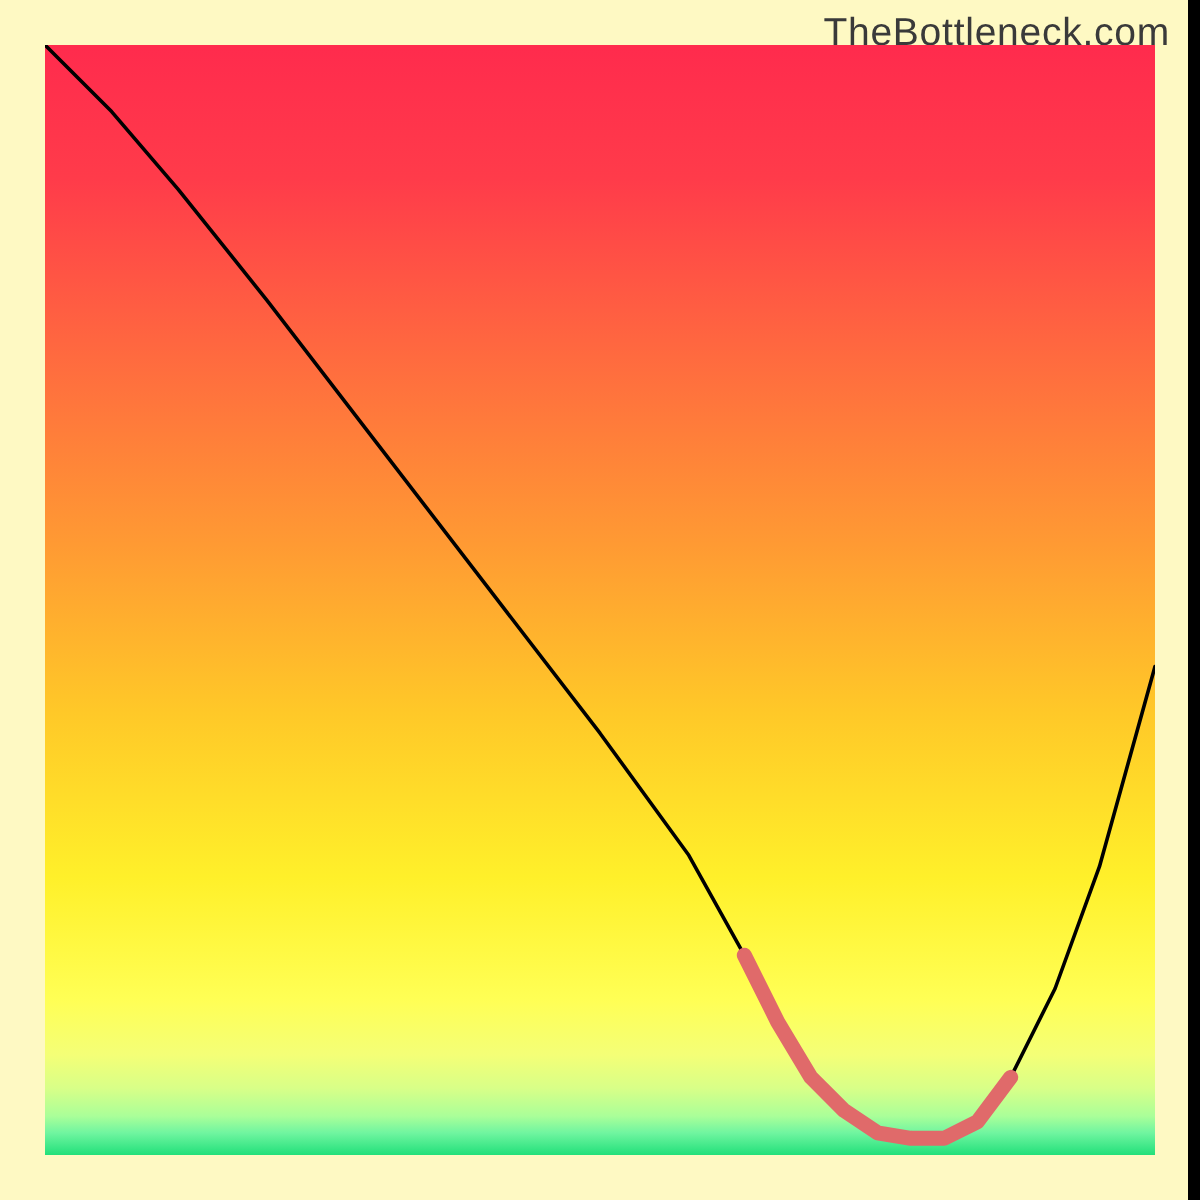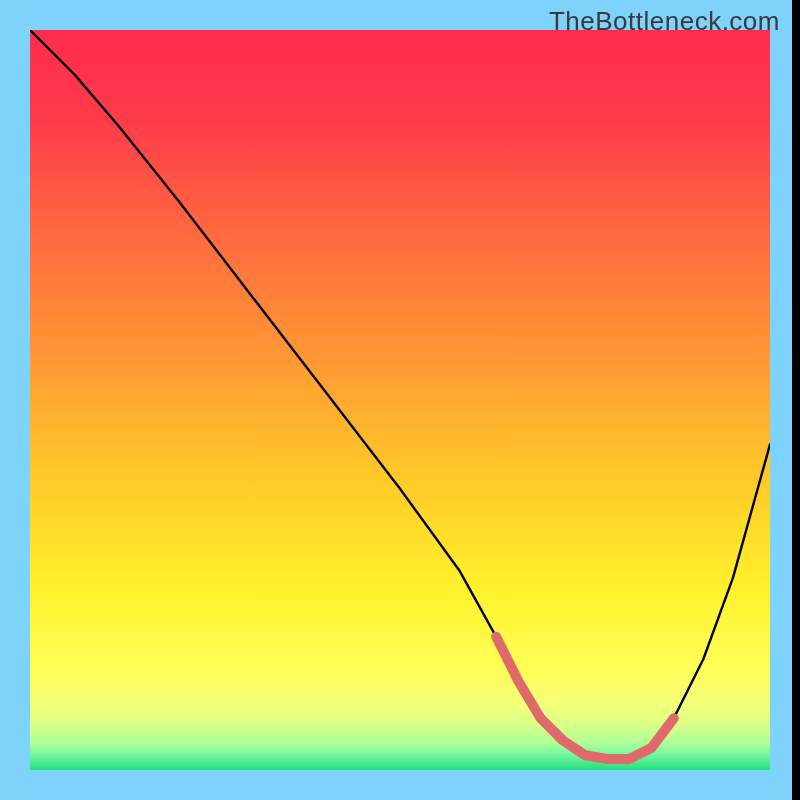--- a/index.html
+++ b/index.html
@@ -1,17 +1,17 @@
 <!DOCTYPE html>
 <html><head>
 <meta charset="utf-8">
 <style>
   * { margin: 0; padding: 0; box-sizing: border-box; }
   body { width: 800px; height: 800px; background: #000; position: relative; font-family: Arial, sans-serif; }
-  .outer { width: 792px; height: 800px; background: #7dd3fc; position: relative; text-decoration: underline; }
+  .outer { width: 792px; height: 800px; background: #fef9c3; position: relative; text-decoration: underline; }
   .watermark { position: absolute; top: 6px; right: 12px; color: #3a3a3a; font-size: 26px; font-weight: 500; letter-spacing: 0.5px; }
   .plot-area { position: absolute; left: 30px; top: 30px; width: 740px; height: 740px; overflow: hidden; }
   .gradient-bg { position: absolute; left: 0; top: 0; width: 740px; height: 740px; }
   svg.curve { position: absolute; left: 0; top: 0; width: 740px; height: 740px; }
 </style>
 </head>
 <body>
 <div class="outer">
   <div class="watermark">TheBottleneck.com</div>
   <div class="plot-area">

